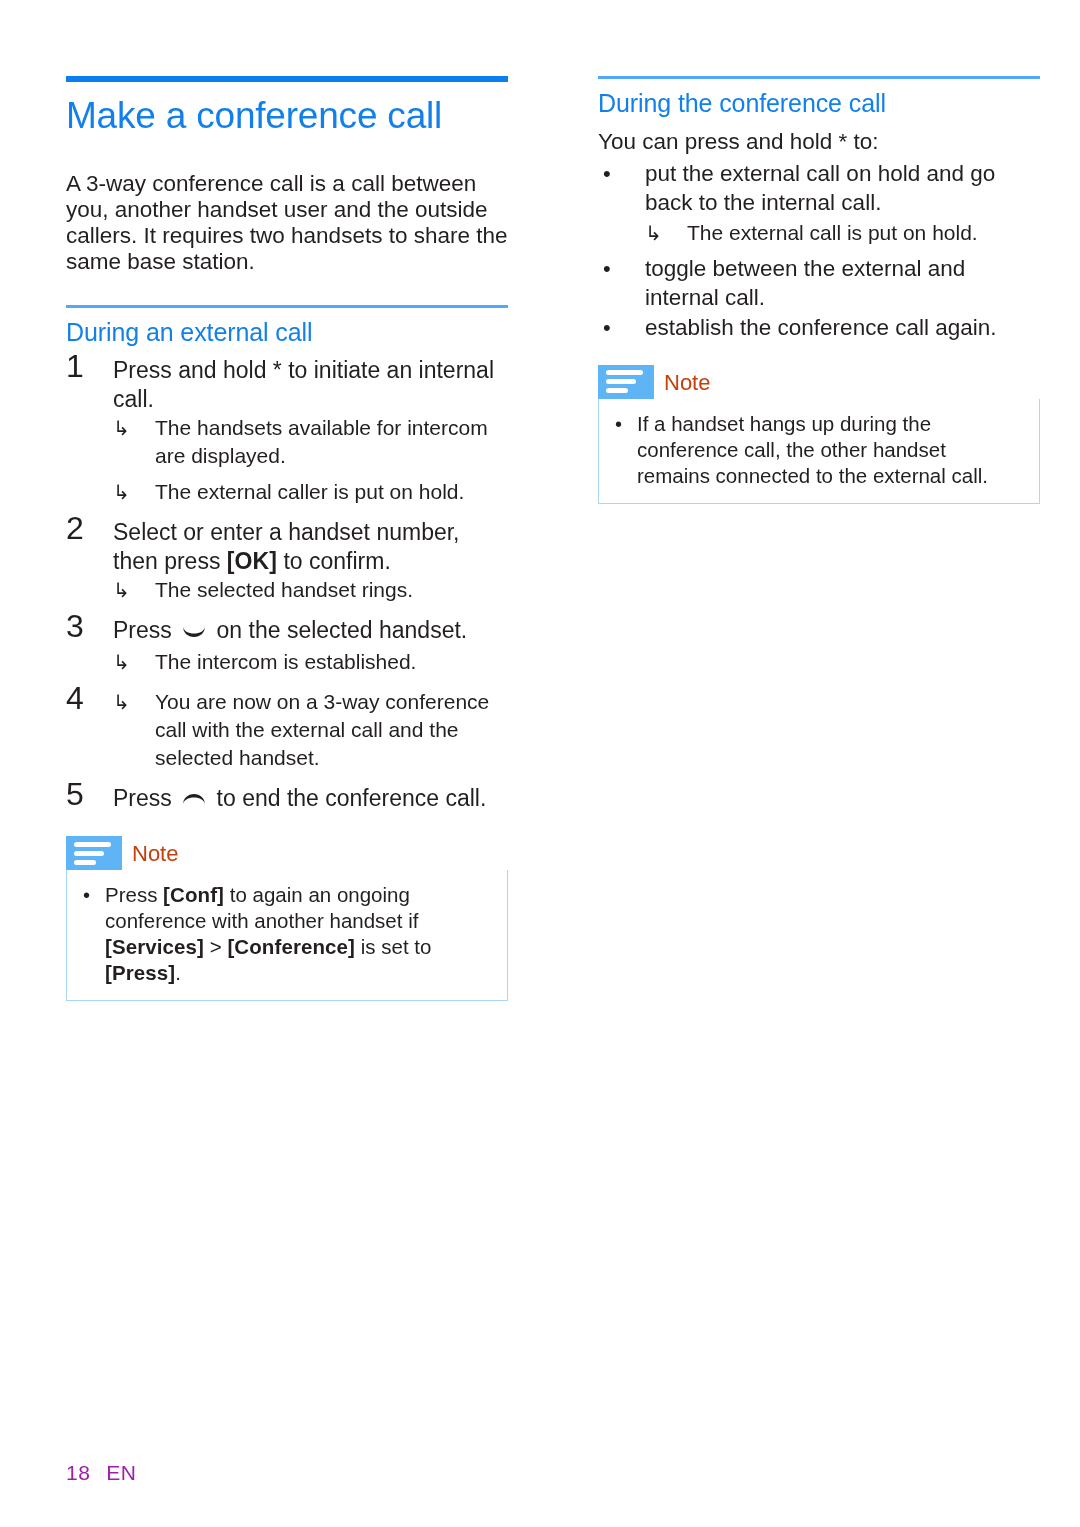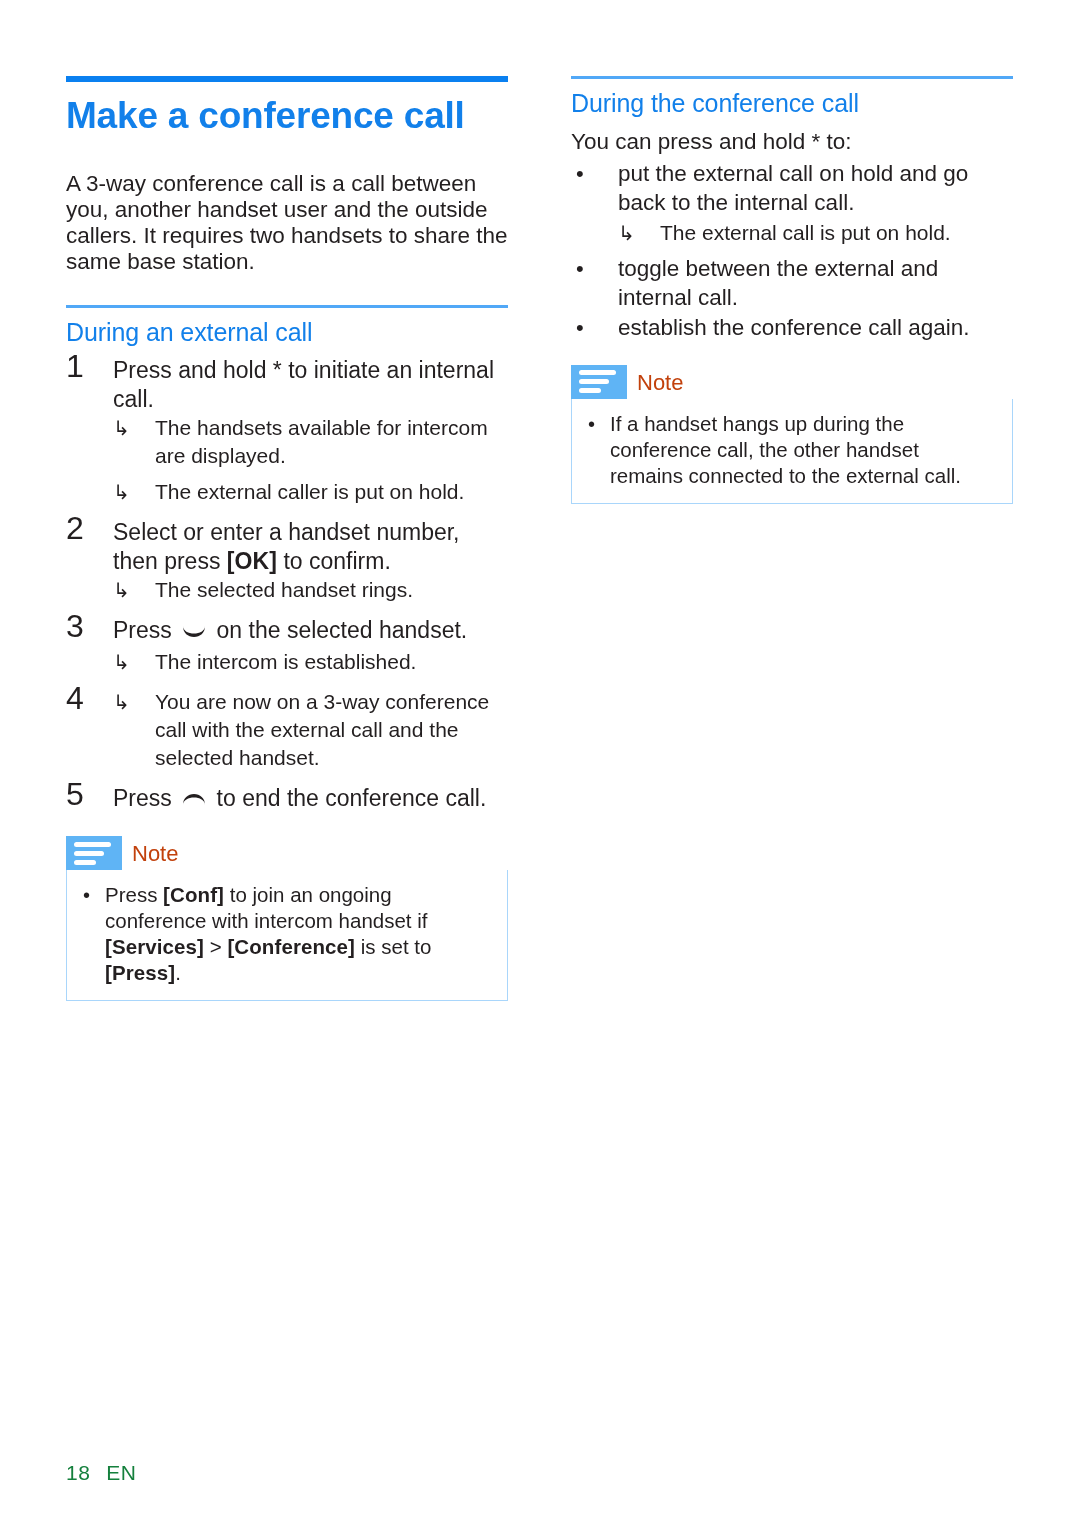--- a/index.html
+++ b/index.html
@@ -21,40 +21,40 @@
     inset: 0;
   }
 
   
   .col {
     position: absolute;
     top: 76px;
     width: 442px;
   }
   .col-left  { left: 66px; }
-  .col-right { left: 571px; }
+  .col-right { left: 598px; }
 
   
   .rule-thick {
     height: 6px;
     background: #0a80f0;
     width: 100%;
     margin: 0 0 14px 0;
   }
   .rule-thin {
     height: 3px;
     background: #51a8f7;
     width: 100%;
     margin: 0 0 10px 0;
   }
 
   
   h1.title {
     font-size: 37px;
-    font-weight: 700;
+    font-weight: 400;
     color: #1280ea;
     margin: 0 0 34px 0;
     line-height: 1.1;
     letter-spacing: -0.2px;
   }
   h2.subtitle {
     font-size: 25px;
     font-weight: 400;
     color: #1280ea;
     margin: 0 0 10px 0;
@@ -211,21 +211,21 @@
     margin: 0 3px;
   }
 
   
   .footer {
     position: absolute;
     left: 66px;
     bottom: 42px;
     font-size: 21px;
     font-weight: 400;
-    color: #15803d;
+    color: #a21caf;
     letter-spacing: 0.5px;
   }
   .footer .pg { margin-right: 16px; }
 </style>
 </head>
 <body>
 
 <div class="page">
 
   <div class="col col-left">
@@ -304,21 +304,21 @@
       <div class="note-head">
         <div class="note-badge">
           <span class="b1"></span>
             <span class="b2"></span>
             <span class="b3"></span>
         </div>
         <div class="note-label">Note</div>
       </div>
       <div class="note-body">
         <div class="note-item">
-          <span class="dot">•</span><span>Press </span><b class="ui">[Conf]</b><span> to join an ongoing conference with intercom handset if </span><b class="ui">[Services]</b><span> &gt; </span><b class="ui">[Conference]</b><span> is set to </span><b class="ui">[Press]</b><span>.</span>
+          <span class="dot">•</span><span>Press </span><b class="ui">[Conf]</b><span> to again an ongoing conference with another handset if </span><b class="ui">[Services]</b><span> &gt; </span><b class="ui">[Conference]</b><span> is set to </span><b class="ui">[Press]</b><span>.</span>
         </div>
       </div>
     </div>
 
   </div>
 
   <div class="col col-right">
 
     <div class="rule-thin"></div>
 

